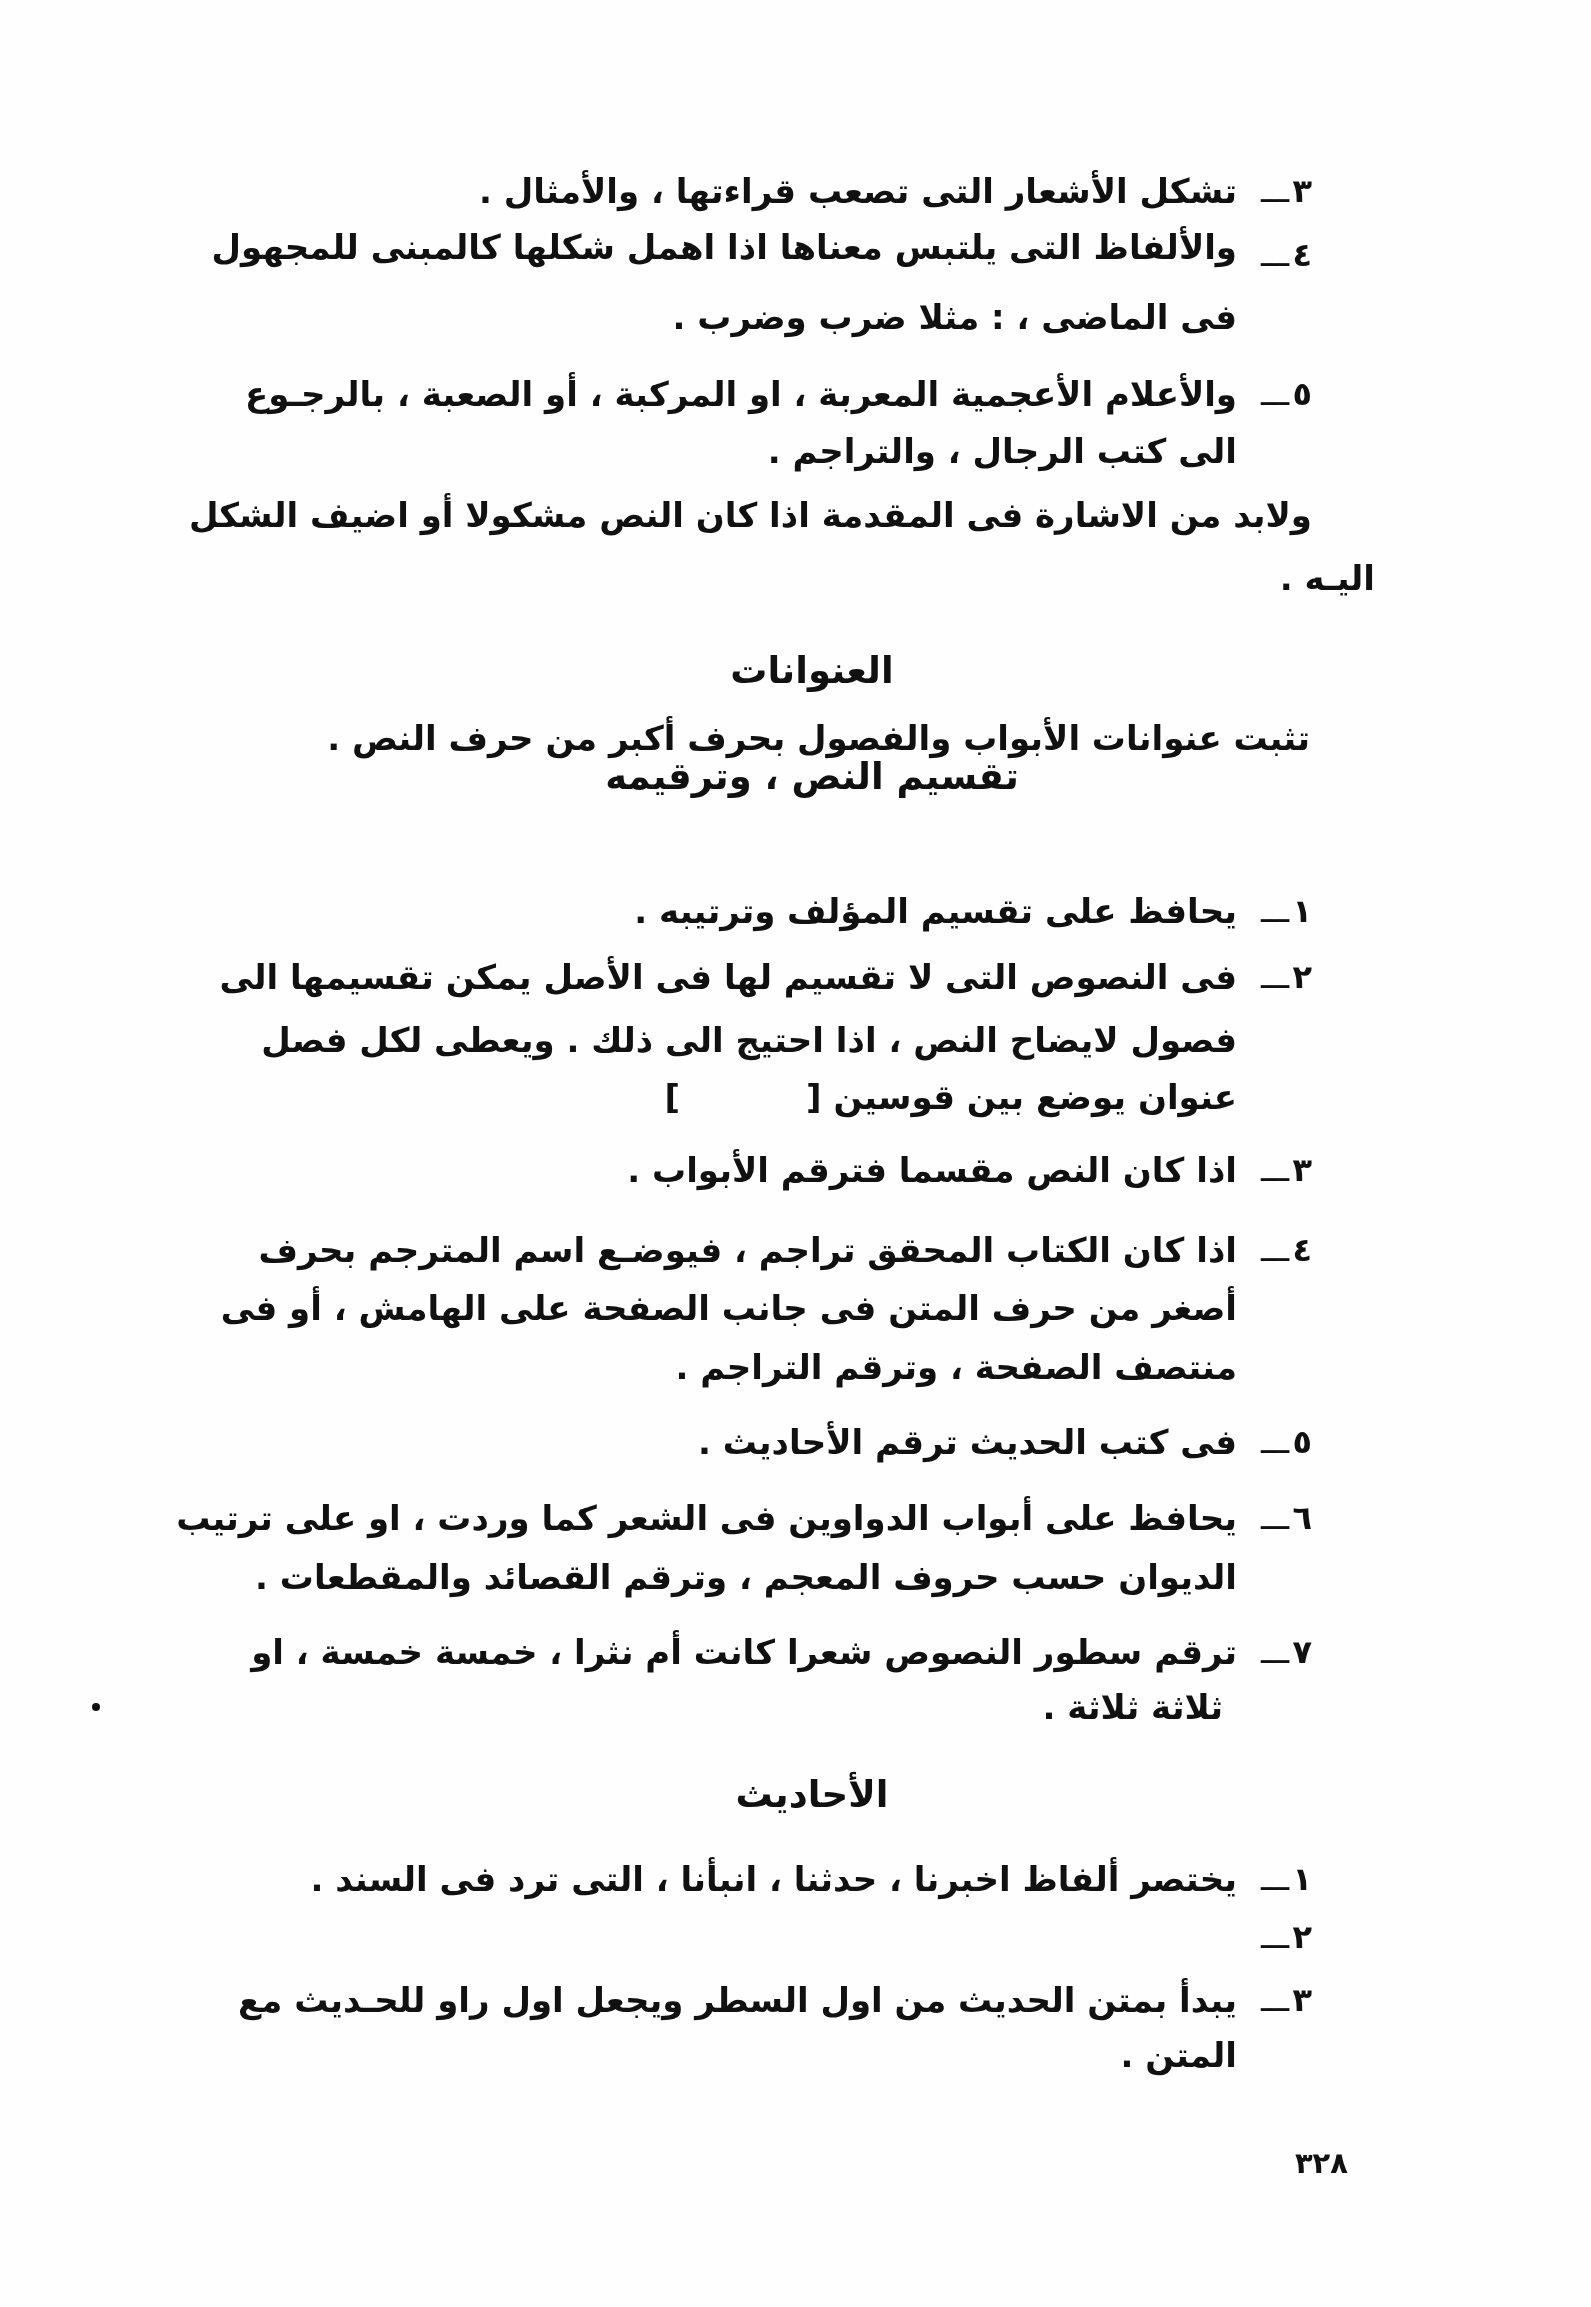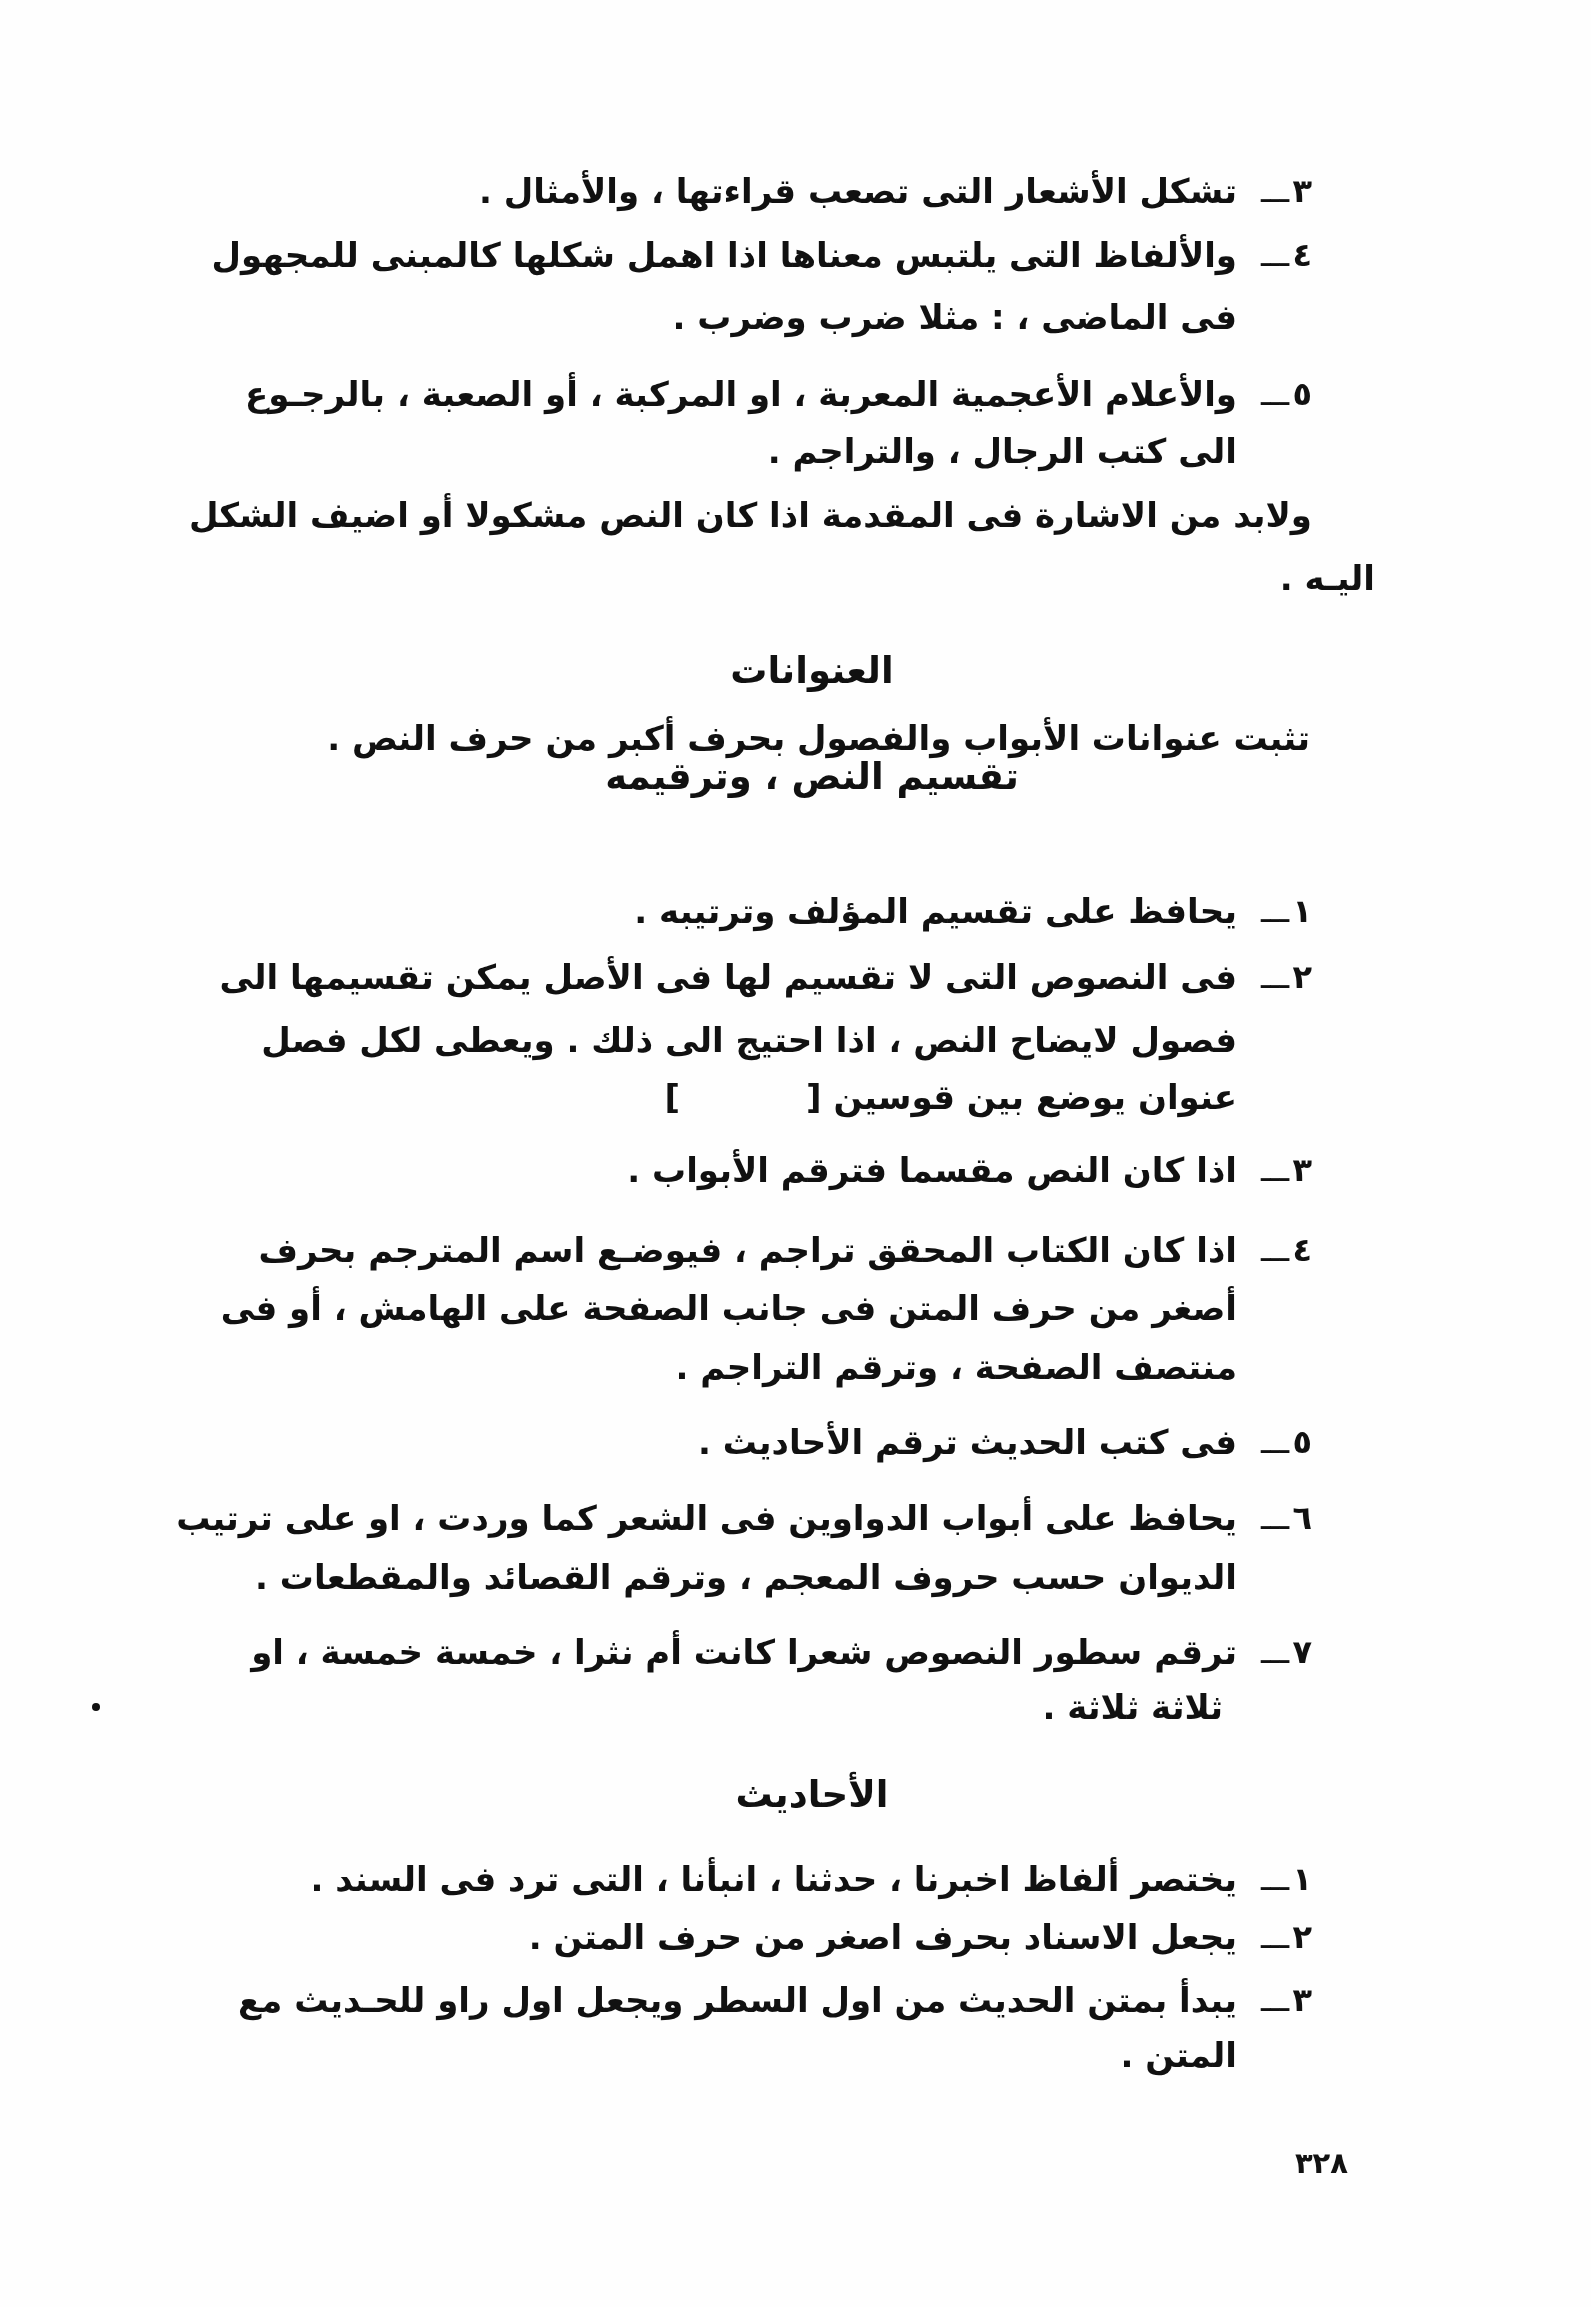--- a/index.html
+++ b/index.html
@@ -29,21 +29,21 @@
 <body>
 
 <div class="page">
 
   <div class="num" style="right:279px; top:168px;">٣</div>
   <div class="dash" style="right:302px; top:168px;">ـــ</div>
   <div class="ln" style="right:354px; top:168px;">تشكل الأشعار التى تصعب قراءتها ، والأمثال .</div>
 
   <div class="num" style="right:279px; top:232px;">٤</div>
   <div class="dash" style="right:302px; top:232px;">ـــ</div>
-  <div class="ln justify" style="right:354px; left:289px; top:232px;">والألفاظ التى يلتبس معناها اذا اهمل شكلها كالمبنى للمجهول</div>
+  <div class="ln justify" style="right:354px; left:289px; top:224px;">والألفاظ التى يلتبس معناها اذا اهمل شكلها كالمبنى للمجهول</div>
   <div class="ln" style="right:354px; top:294px;">فى الماضى ، : مثلا ضرب وضرب .</div>
 
   <div class="num" style="right:279px; top:371px;">٥</div>
   <div class="dash" style="right:302px; top:371px;">ـــ</div>
   <div class="ln justify" style="right:354px; left:289px; top:371px;">والأعلام الأعجمية المعربة ، او المركبة ، أو الصعبة ، بالرجـوع</div>
   <div class="ln" style="right:354px; top:428px;">الى كتب الرجال ، والتراجم .</div>
 
   <div class="ln justify" style="right:279px; left:289px; top:492px;">ولابد من الاشارة فى المقدمة اذا كان النص مشكولا أو اضيف الشكل</div>
   <div class="ln" style="right:216px; top:555px;">اليـه .</div>
 
@@ -89,21 +89,20 @@
   <div class="ln" style="right:368px; top:1684px;">ثلاثة ثلاثة .</div>
 
   <div class="heading" style="top:1770px; padding-left:50px; box-sizing:border-box;">الأحاديث</div>
 
   <div class="num" style="right:279px; top:1856px;">١</div>
   <div class="dash" style="right:302px; top:1856px;">ـــ</div>
   <div class="ln" style="right:354px; top:1856px;">يختصر ألفاظ اخبرنا ، حدثنا ، انبأنا ، التى ترد فى السند .</div>
 
   <div class="num" style="right:279px; top:1914px;">٢</div>
   <div class="dash" style="right:302px; top:1914px;">ـــ</div>
-  <div class="ln" style="right:354px; top:1914px;">يجعل الاسناد بحرف اصغر من حرف المتن .</div>
 
   <div class="num" style="right:279px; top:1977px;">٣</div>
   <div class="dash" style="right:302px; top:1977px;">ـــ</div>
   <div class="ln justify" style="right:354px; left:273px; top:1977px;">يبدأ بمتن الحديث من اول السطر ويجعل اول راو للحـديث مع</div>
   <div class="ln" style="right:354px; top:2032px;">المتن .</div>
 
   <div class="pageno" style="right:243px; top:2142px;">٣٢٨</div>
 
   <div class="speck" style="left:92px; top:1703px;"></div>
 </div>

